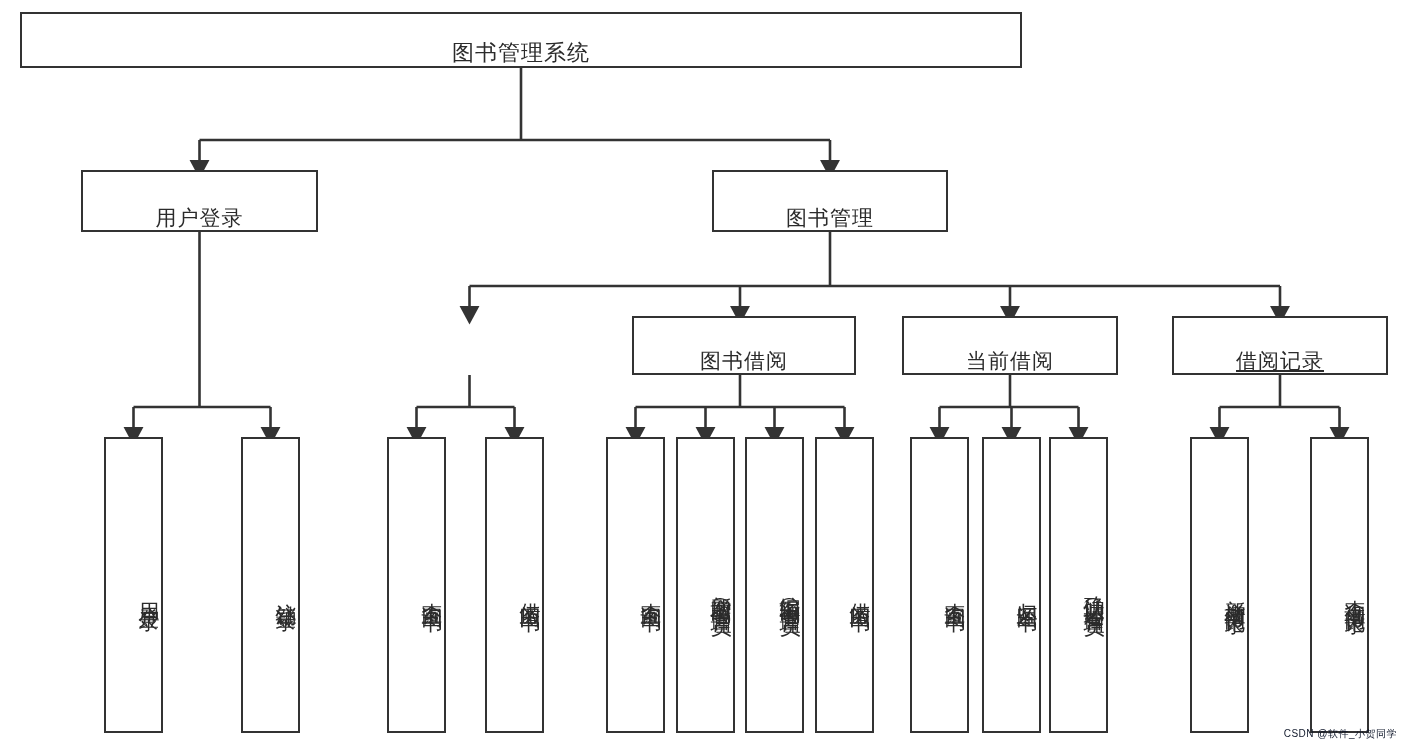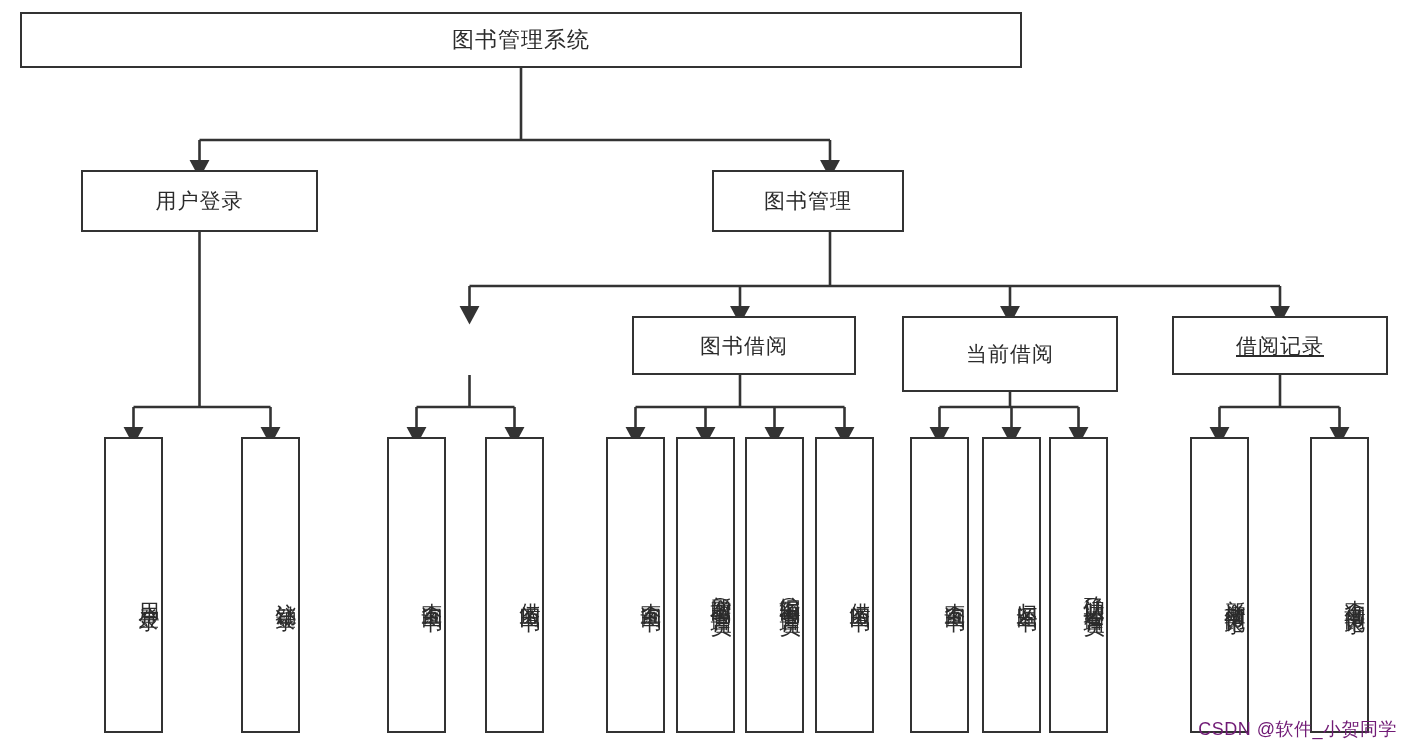--- a/index.html
+++ b/index.html
@@ -25,21 +25,21 @@
     width: 1405px;
     height: 747px;
     pointer-events: none;
   }
   .node {
     position: absolute;
     box-sizing: border-box;
     background: #ffffff;
     border: 2px solid #333333;
     display: flex;
-    align-items: center;
+    align-items: flex-end;
     justify-content: center;
     color: #2b2b2b;
     z-index: 2;
   }
   .node-h {
     font-size: 21px;
     letter-spacing: 1px;
     line-height: 1.2;
     white-space: nowrap;
   }
@@ -53,22 +53,22 @@
     letter-spacing: 3px;
     line-height: 1.15;
     padding-top: 14px;
     align-items: flex-start;
     justify-content: center;
   }
   .watermark {
     position: absolute;
     right: 8px;
     bottom: 6px;
-    font-size: 18px;
-    color: #701a75;
+    font-size: 10px;
+    color: #0f172a;
     letter-spacing: 0.5px;
     white-space: nowrap;
     z-index: 5;
     user-select: none;
     text-align: center;
   }
 </style>
 </head>
 <body>
 
@@ -117,28 +117,28 @@
       </g>
   </svg>
 
   <div class="node node-h node-root" style="left: 20px; top: 12px; width: 1002px; height: 56px;">
     <span>图书管理系统</span>
   </div>
 
   <div class="node node-h" style="left: 81px; top: 170px; width: 237px; height: 62px;">
     <span>用户登录</span>
   </div>
-  <div class="node node-h" style="left: 712px; top: 170px; width: 192px; height: 62px;">
+  <div class="node node-h" style="left: 712px; top: 170px; width: 236px; height: 62px;">
     <span>图书管理</span>
   </div>
 
   <div class="node node-h" style="left: 632px; top: 316px; width: 224px; height: 59px;">
     <span>图书借阅</span>
   </div>
-  <div class="node node-h" style="left: 902px; top: 316px; width: 216px; height: 76px;">
+  <div class="node node-h" style="left: 902px; top: 316px; width: 216px; height: 59px;">
     <span>当前借阅</span>
   </div>
   <div class="node node-h" style="left: 1172px; top: 316px; width: 216px; height: 59px; text-decoration: underline;">
     <span>借阅记录</span>
   </div>
 
   <div class="node node-leaf" style="left: 104px; top: 437px; width: 59px; height: 296px;">
     <span>用户登录</span>
   </div>
   <div class="node node-leaf" style="left: 241px; top: 437px; width: 59px; height: 296px;">

